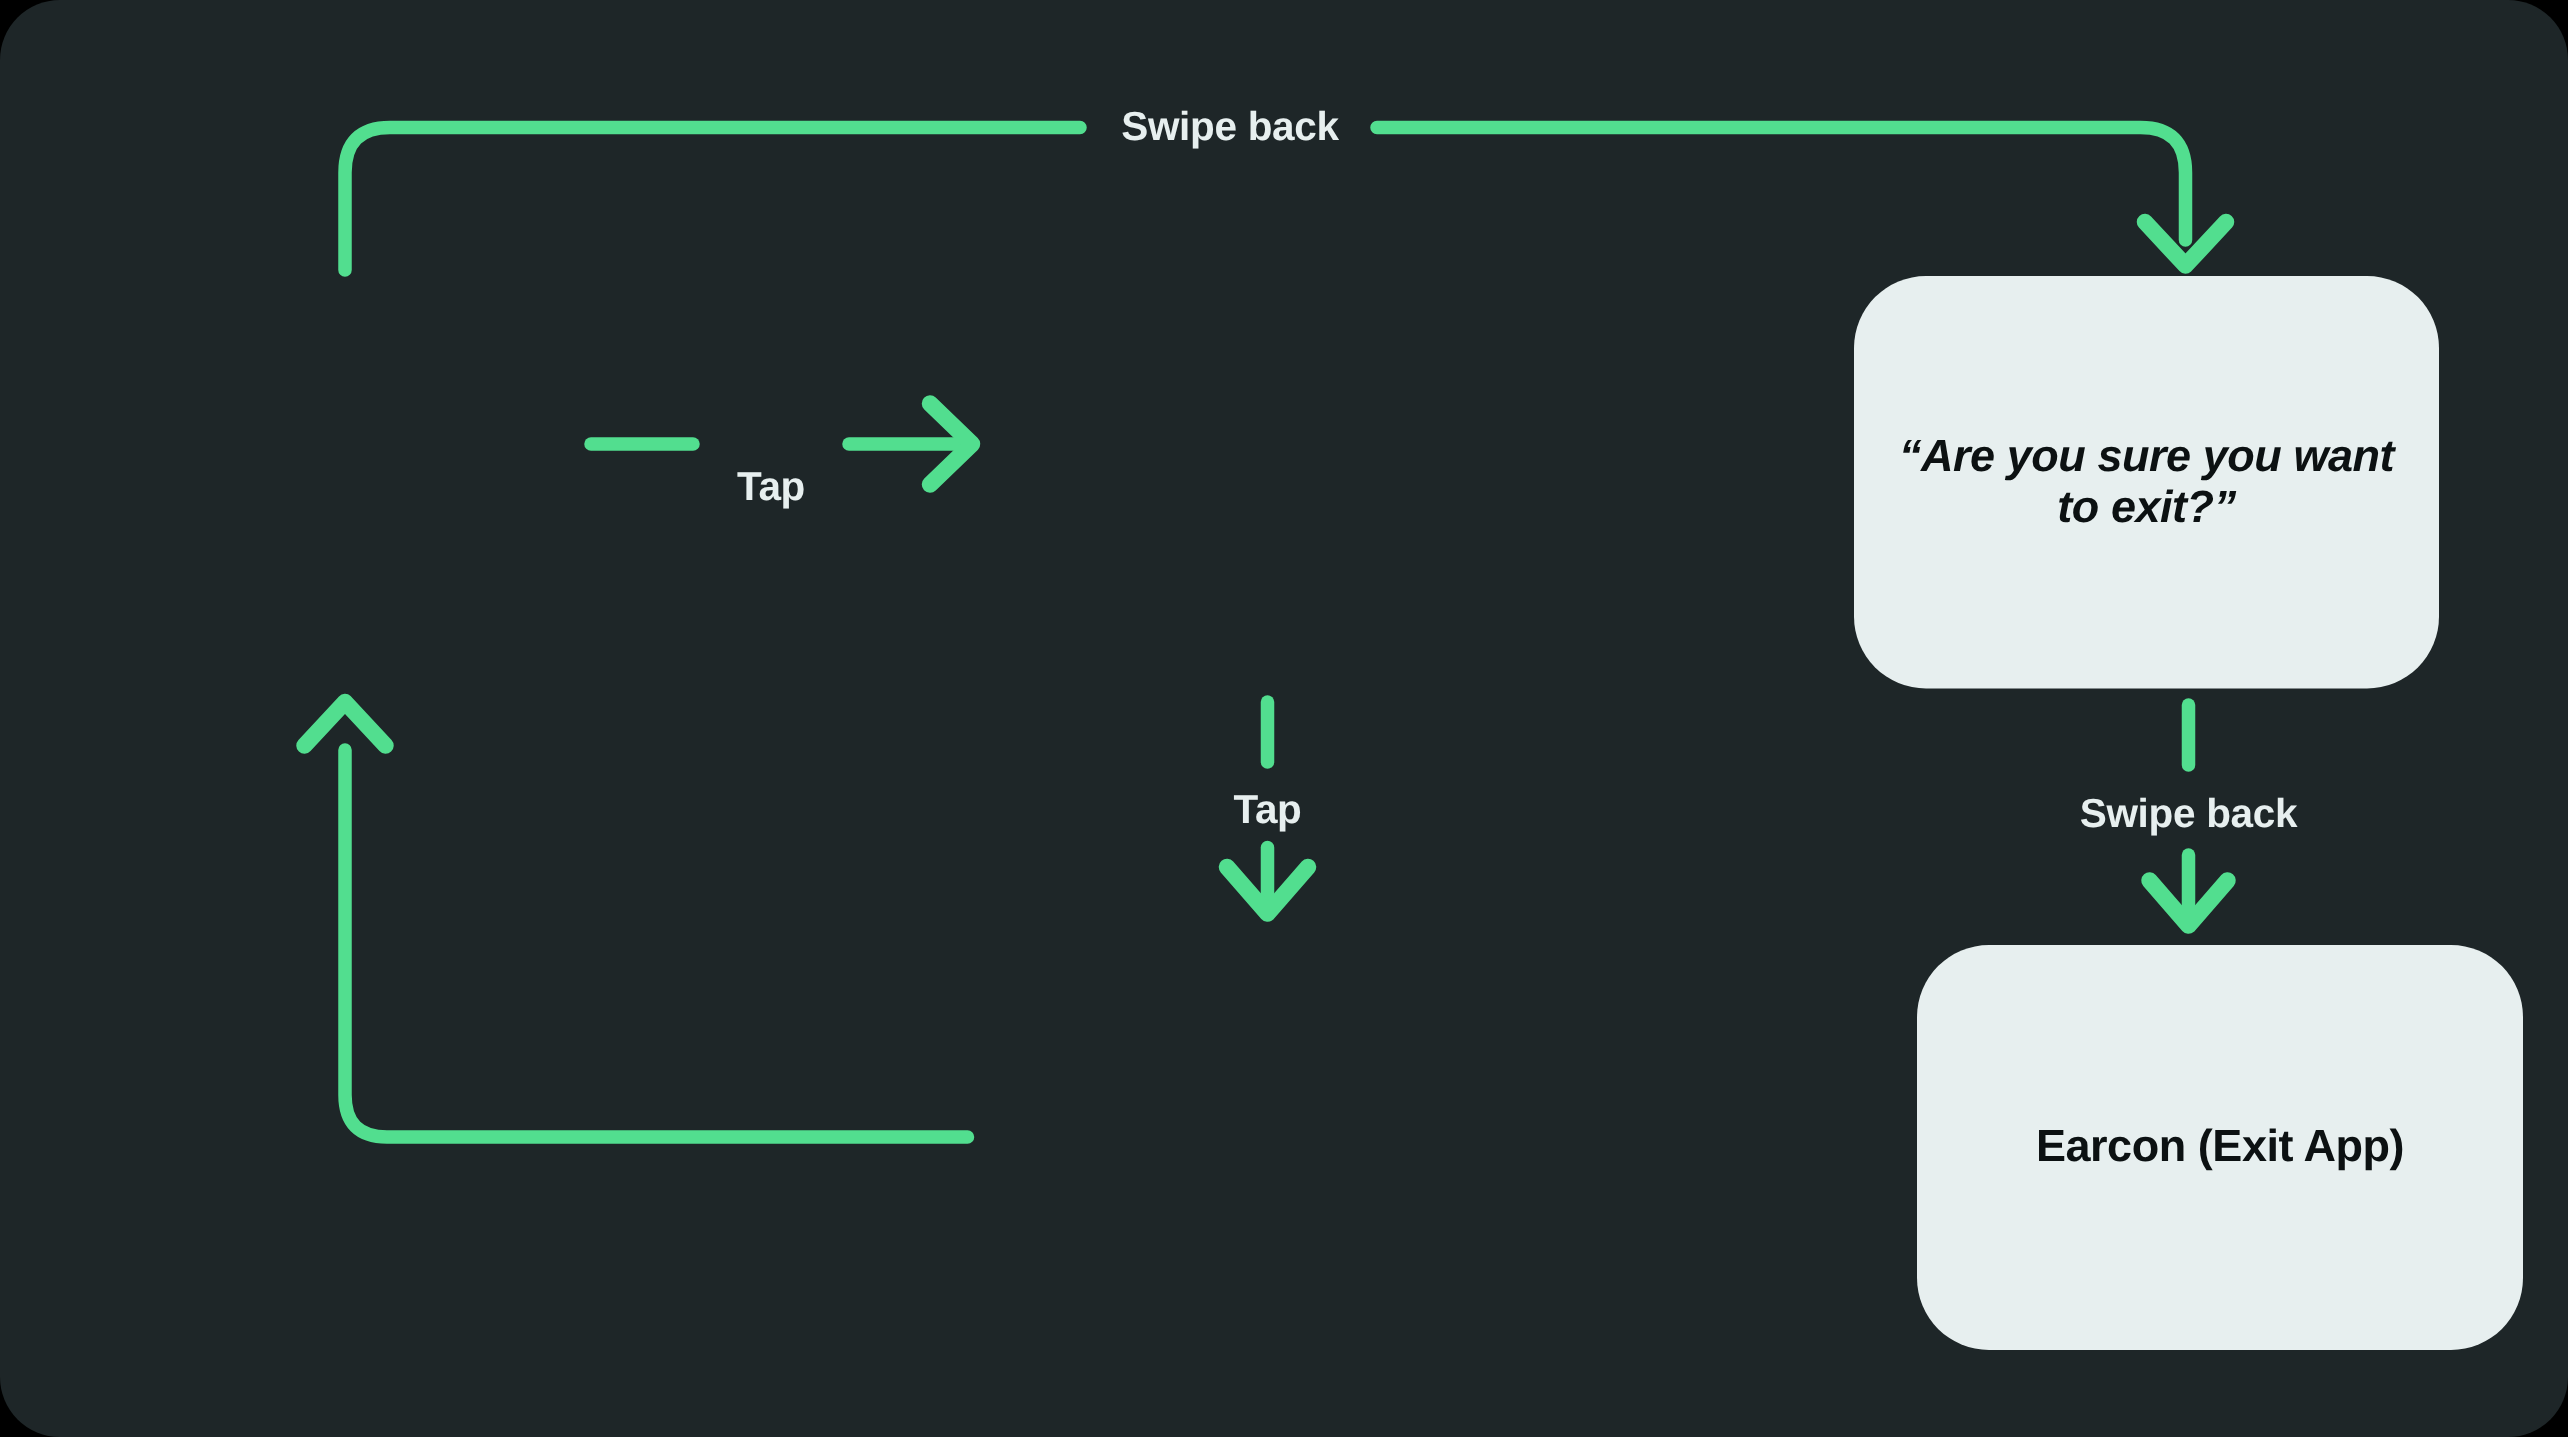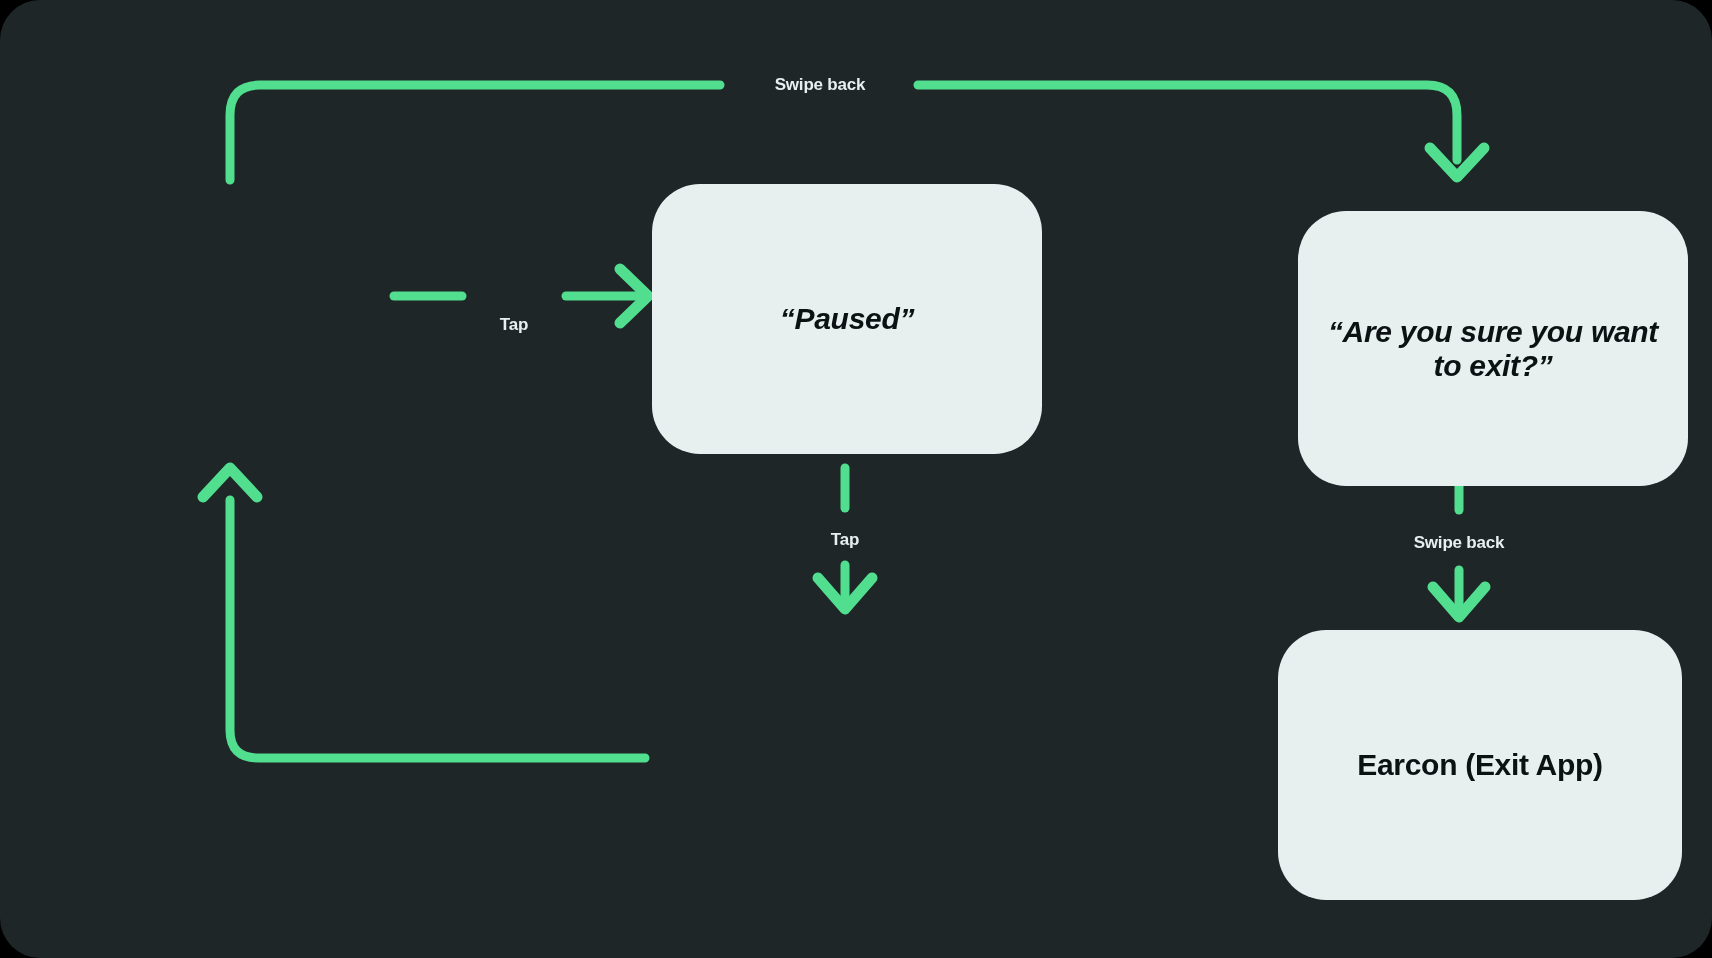--- a/index.html
+++ b/index.html
@@ -45,21 +45,21 @@
     white-space: pre-line;
   }
   .node-label.plain {
     font-style: normal;
   }
   .edge-label {
     position: absolute;
     font-family: "Liberation Sans", sans-serif;
     font-weight: bold;
     font-style: normal;
-    font-size: 17px;
+    font-size: 27px;
     color: #E7EFEF;
     letter-spacing: -0.2px;
     white-space: nowrap;
     text-align: center;
   }
   .el-center {
     transform: translate(-50%, -50%);
   }
 </style>
 </head>
@@ -93,25 +93,22 @@
       <path d="M 1433 587 L 1459 617 L 1485 587" stroke="#52DE8F" stroke-width="11" fill="none" stroke-linecap="round" stroke-linejoin="round"></path>
     </g>
 
     <g>
       <path d="M 645 758 L 258 758 Q 230 758 230 730 L 230 500" stroke="#52DE8F" stroke-width="9" fill="none" stroke-linecap="round"></path>
       <path d="M 203 497 L 230 468 L 257 497" stroke="#52DE8F" stroke-width="11" fill="none" stroke-linecap="round" stroke-linejoin="round"></path>
     </g>
   </svg>
 
 
-  <div class="node" style="left:652px; top:184px; width:390px; height:270px;">
-    <div class="node-label">“Paused”</div>
-  </div>
 
-  <div class="node" style="left:1298px; top:184px; width:390px; height:275px;margin-top:27px;">
+  <div class="node" style="left:1236px; top:184px; width:390px; height:275px;">
     <div class="node-label">“Are you sure you want to exit?”</div>
   </div>
 
 
   <div class="node" style="left:1266px; top:630px; width:404px; height:270px;margin-left:12px;">
     <div class="node-label plain">Earcon (Exit App)</div>
   </div>
 
   <div class="edge-label el-center" style="left:820px; top:85px;">Swipe back</div>
 

